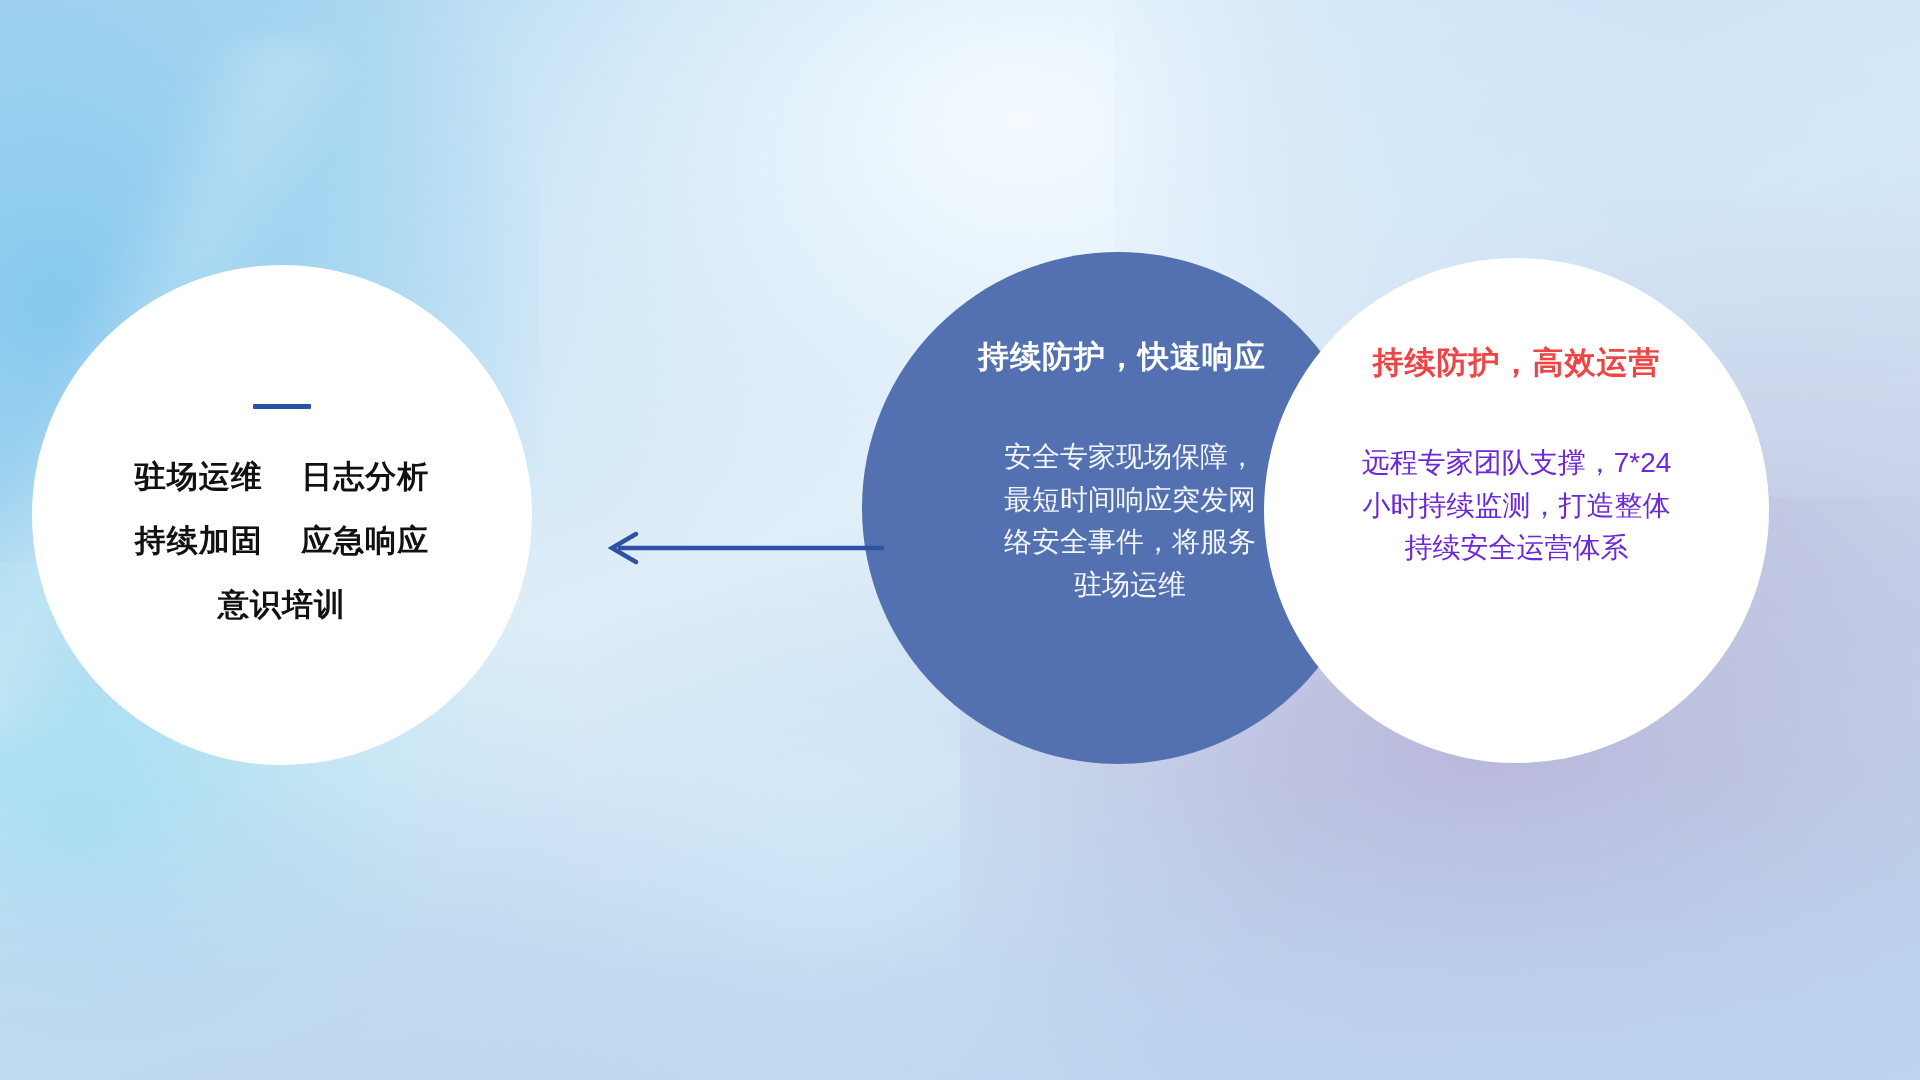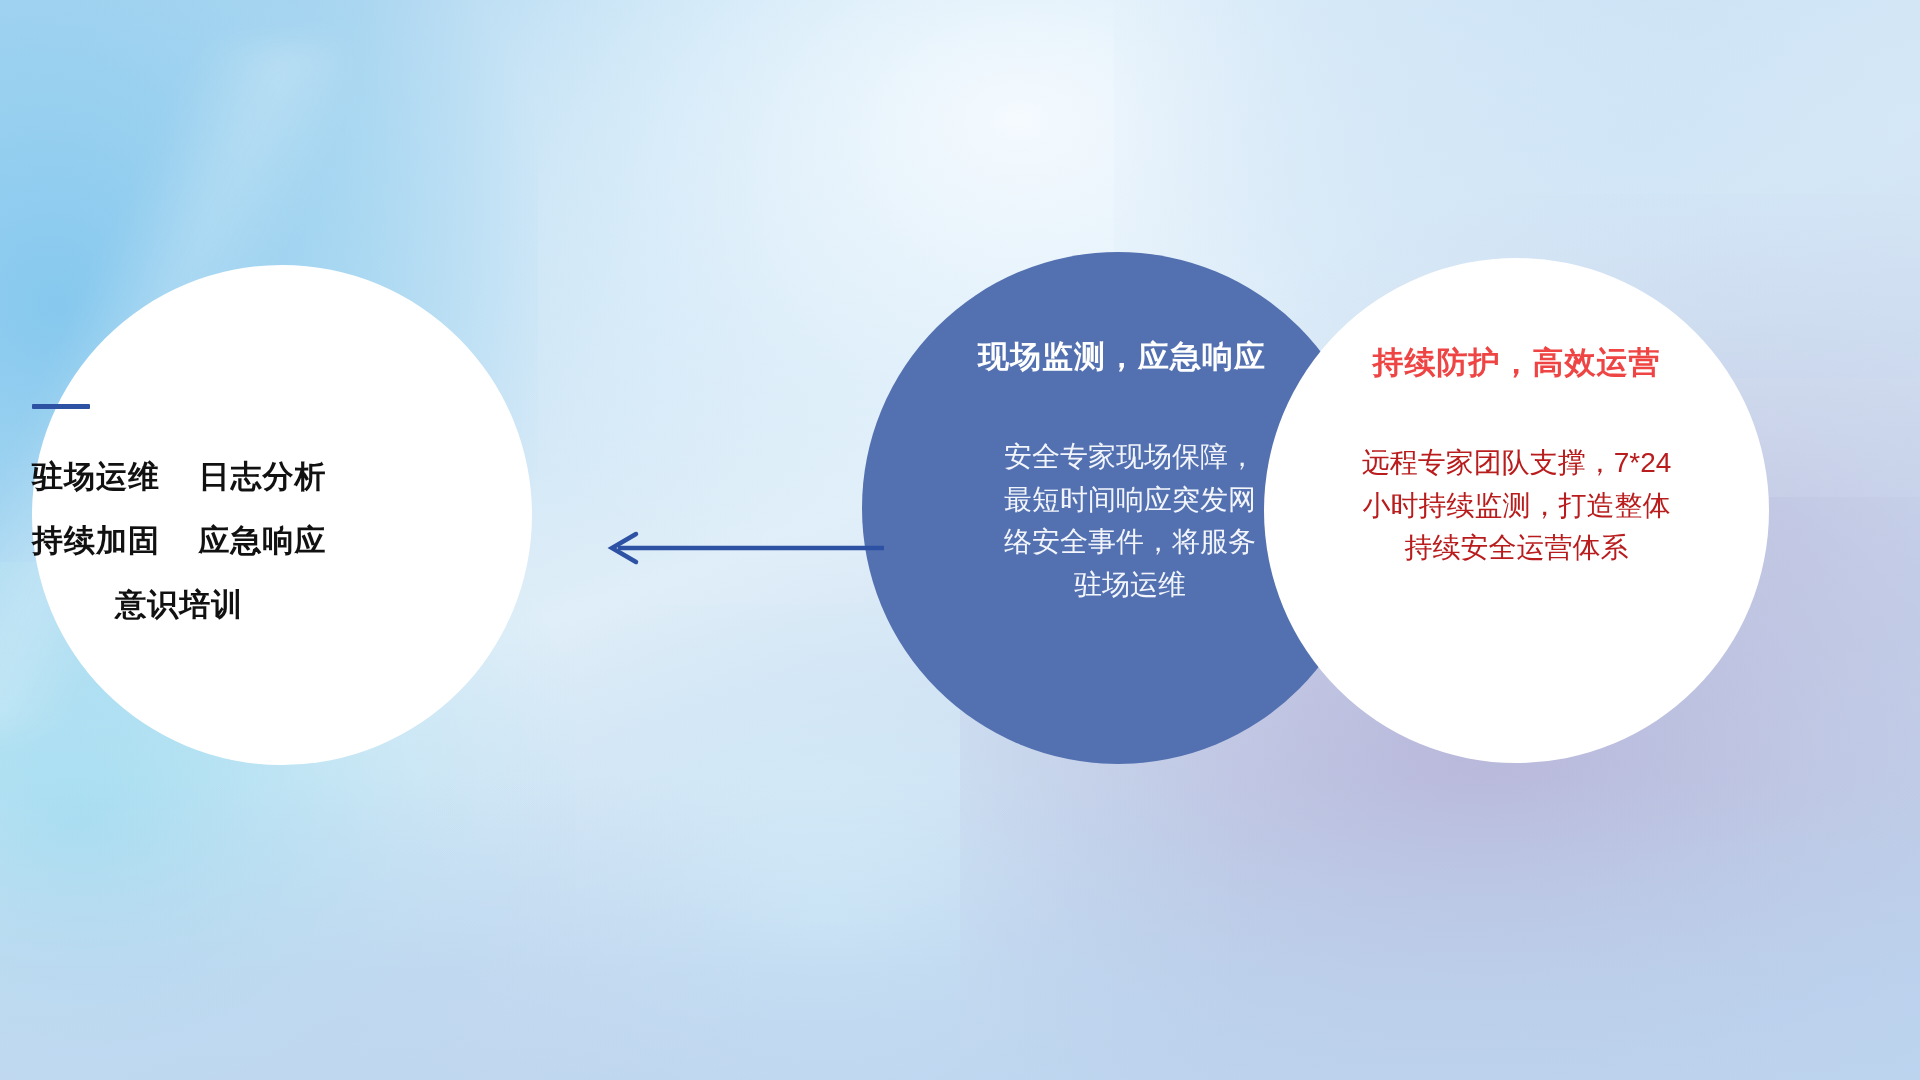--- a/index.html
+++ b/index.html
@@ -66,21 +66,21 @@
   }
 
   
   #stage { position:absolute; inset:0; }
 
   .circle { position:absolute; border-radius:50%; }
 
   .circle-left {
     left:32px; top:265px; width:500px; height:500px;
     background:#ffffff;
-    display:flex; flex-direction:column; align-items:flex-start; justify-content:center;
+    display:flex; flex-direction:column; align-items:center; justify-content:center;
   }
   .divider {
     width:58px; height:5px; background:#2d51a3; border-radius:1px;
     margin-bottom:52px;
   }
   .left-lines { text-align:center; }
   .left-line {
     font-size:31px; font-weight:bold; color:#111111;
     letter-spacing:1px; line-height:1.0; margin-bottom:33px;
     white-space:pre;
@@ -106,21 +106,21 @@
     white-space:nowrap; line-height:1.1;
   }
   .card-body {
     font-size:28px; line-height:1.52; text-align:center;
     margin-top:62px; white-space:pre-line;
   }
   .blue-card .card-title { color:#ffffff; margin-left:8px; }
   .blue-card .card-body  { color:#f2f5fb; width:330px; margin-left:24px; }
 
   .right-card .card-title { color:#ef4444; }
-  .right-card .card-body  { color:#b91c1c; width:392px; }
+  .right-card .card-body  { color:#6d28d9; width:392px; }
 
   
   #arrow { position:absolute; left:596px; top:530px; width:290px; height:36px; }
 </style>
 </head>
 <body>
 
 <div id="bg">
   <div class="bg-layer bg-base"></div>
   <div class="bg-layer bg-glow-top"></div>
@@ -140,21 +140,21 @@
     <div class="divider"></div>
     <div class="left-lines">
       <div class="left-line">驻场运维    日志分析</div>
       <div class="left-line">持续加固    应急响应</div>
       <div class="left-line">意识培训</div>
     </div>
   </div>
 
   <div class="circle circle-blue">
     <div class="card-inner blue-card">
-      <div class="card-title">现场监测，应急响应</div>
+      <div class="card-title">持续防护，快速响应</div>
       <div class="card-body">安全专家现场保障，
 最短时间响应突发网
 络安全事件，将服务
 驻场运维</div>
     </div>
   </div>
 
   <div class="circle circle-right">
     <div class="card-inner right-card">
       <div class="card-title">持续防护，高效运营</div>

